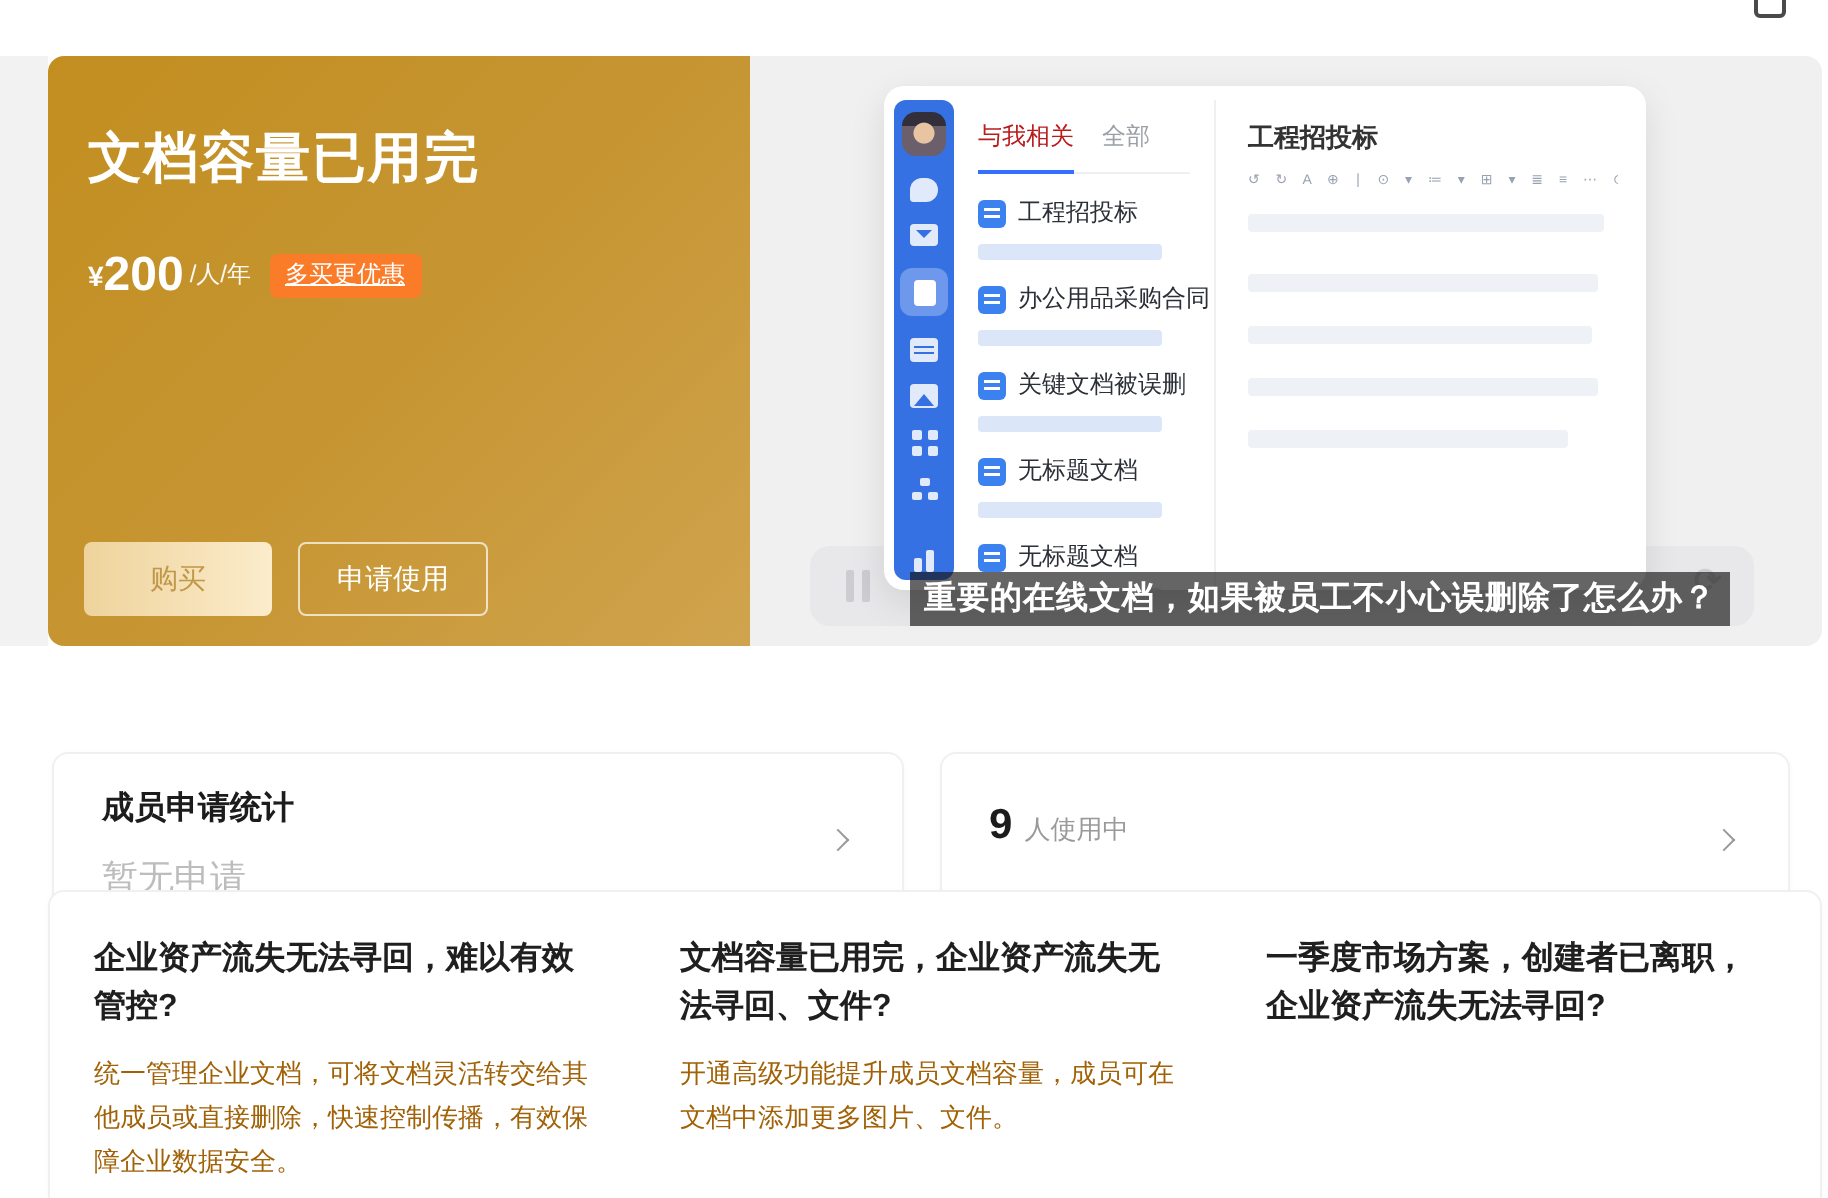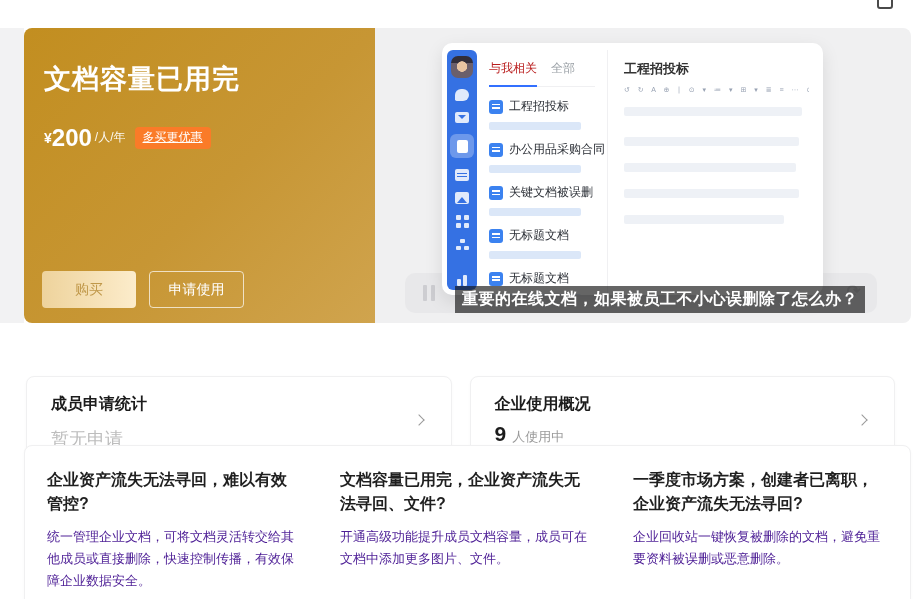--- a/index.html
+++ b/index.html
@@ -115,21 +115,21 @@
   .chev { position:absolute; right:28px; top:50%; width:8px; height:8px;
     border-top:1.5px solid #999; border-right:1.5px solid #999;
     transform:translateY(-50%) rotate(45deg); }
 
   
   .features { position:absolute; left:24px; top:445px; width:887px; height:170px;
     background:#fff; border:1px solid #f0f0f1; border-radius:8px 8px 0 0;
     box-shadow:0 1px 3px rgba(0,0,0,.03); display:flex; gap:38px; padding:22px 22px 0 22px; }
   .feature { flex:1; min-width:0; }
   .f-title { font-size:16px; font-weight:bold; color:#1f1f1f; line-height:24px; }
-  .f-body { margin-top:10px; font-size:13px; color:#4c1d95; line-height:22px; }
+  .f-body { margin-top:10px; font-size:13px; color:#a16207; line-height:22px; }
 </style>
 </head>
 <body>
 
 <div class="left-gutter"></div>
 <div class="win-icon"></div>
 
 <div class="hero">
 
   <div class="promo">
@@ -226,35 +226,33 @@
   </div>
 </div>
 
 <div class="stat-row">
   <div class="stat-card">
     <div class="stat-title">成员申请统计</div>
     <div class="stat-sub">暂无申请</div>
     <span class="chev"></span>
   </div>
   <div class="stat-card">
-    <div class="stat-title">企业使用概况</div>
     <div class="stat-usage">
       <span class="stat-count">9</span>
       <span class="stat-suffix">人使用中</span>
     </div>
     <span class="chev"></span>
   </div>
 </div>
 
 <div class="features">
   <div class="feature">
     <div class="f-title">企业资产流失无法寻回，难以有效管控?</div>
     <div class="f-body">统一管理企业文档，可将文档灵活转交给其他成员或直接删除，快速控制传播，有效保障企业数据安全。</div>
   </div>
   <div class="feature">
     <div class="f-title">文档容量已用完，企业资产流失无法寻回、文件?</div>
     <div class="f-body">开通高级功能提升成员文档容量，成员可在文档中添加更多图片、文件。</div>
   </div>
   <div class="feature">
     <div class="f-title">一季度市场方案，创建者已离职，企业资产流失无法寻回?</div>
-    <div class="f-body">企业回收站一键恢复被删除的文档，避免重要资料被误删或恶意删除。</div>
   </div>
 </div>
 
 </body></html>

